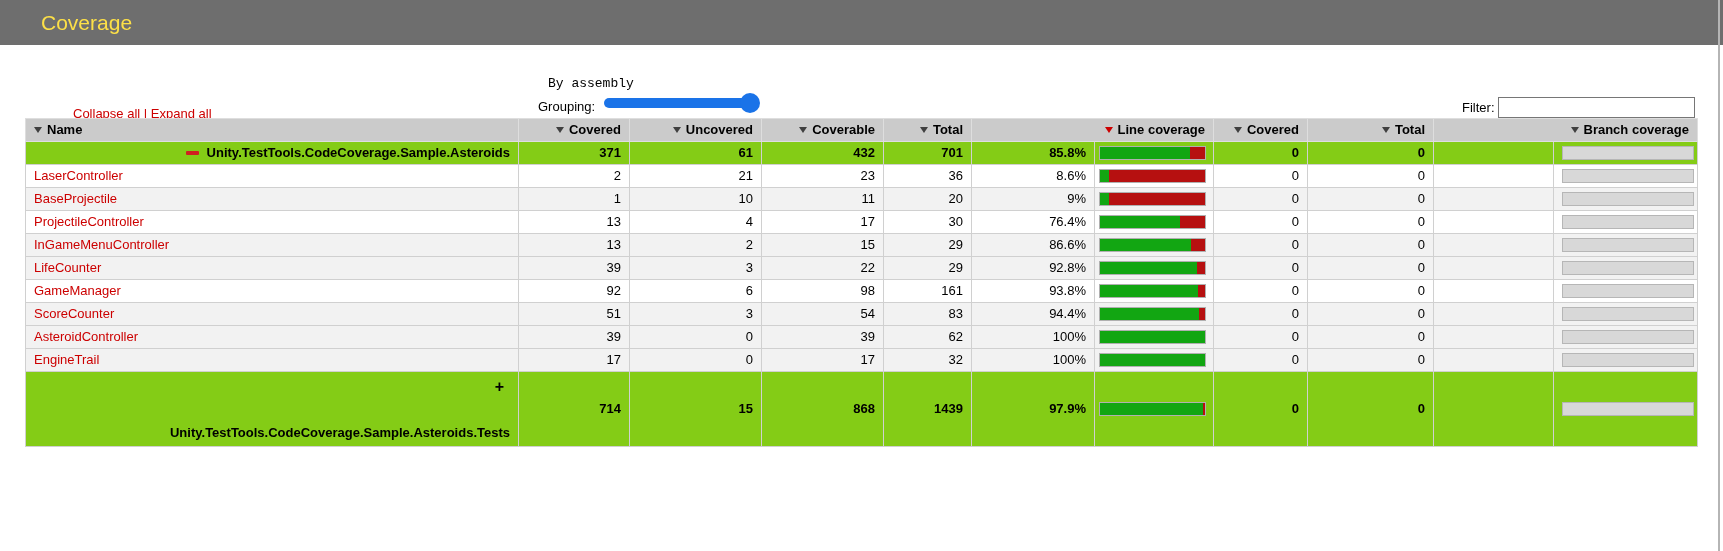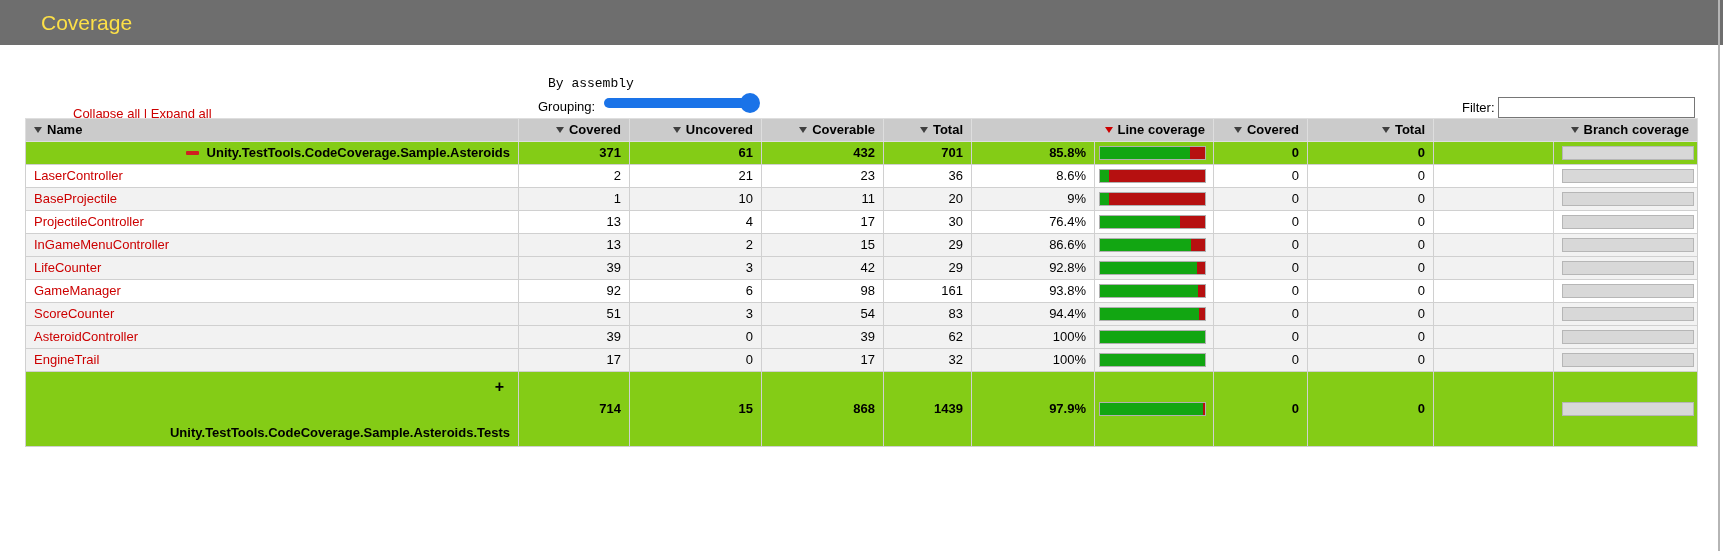--- a/index.html
+++ b/index.html
@@ -211,21 +211,21 @@
     <td class="num">0</td>
     <td class="num"></td>
     <td class="bar-cell branch">
           <div class="branchbar"></div>
         </td>
   </tr>
       <tr class="shade">
     <td class="name-cell"><span class="row-name link">LifeCounter</span></td>
     <td class="num">39</td>
     <td class="num">3</td>
-    <td class="num">42</td>
+    <td class="num">22</td>
     <td class="num">29</td>
     <td class="num">92.8%</td>
     <td class="bar-cell">
           <div class="covbar">
             <div class="covbar-fill" style="width: 92.8%;"></div>
           </div>
         </td>
     <td class="num">0</td>
     <td class="num">0</td>
     <td class="num"></td>

